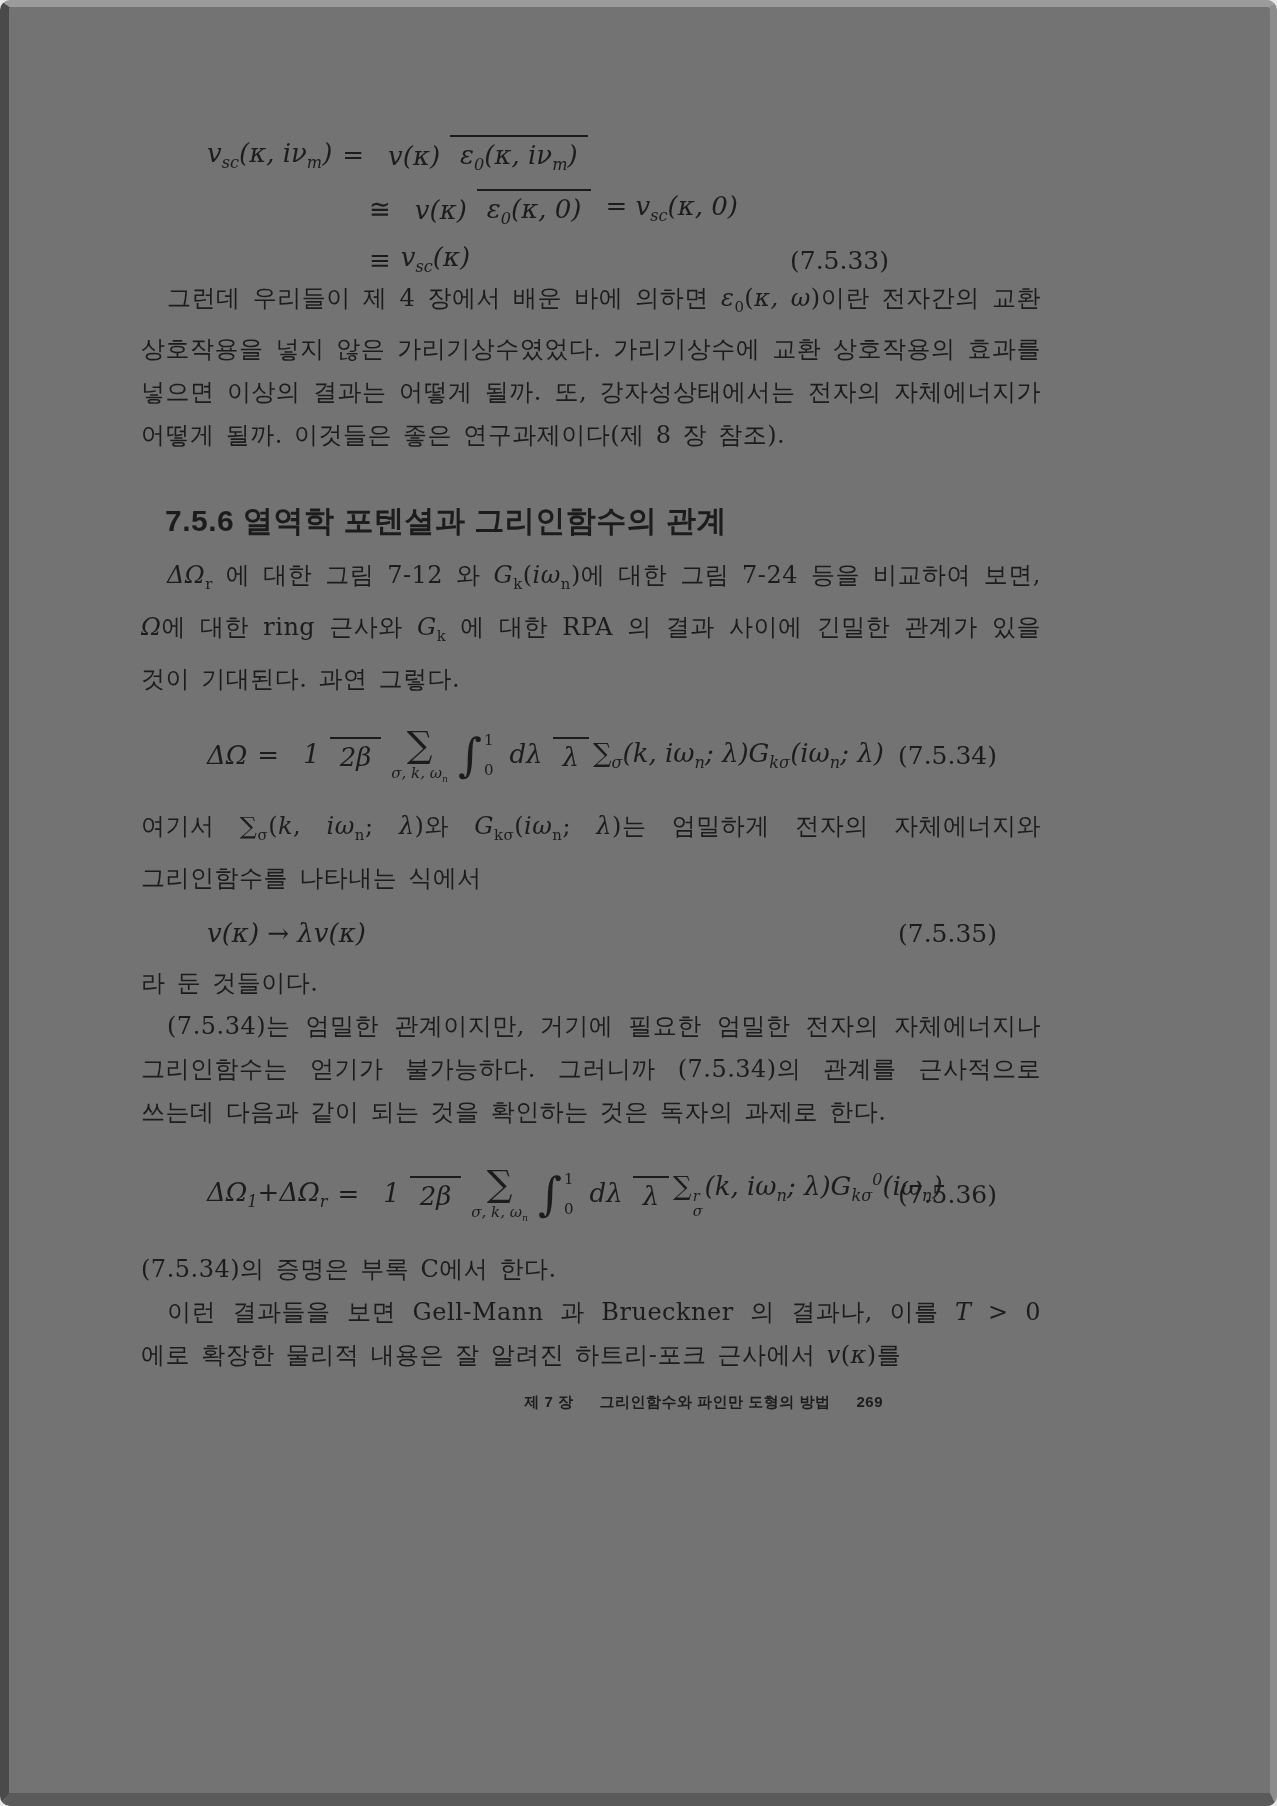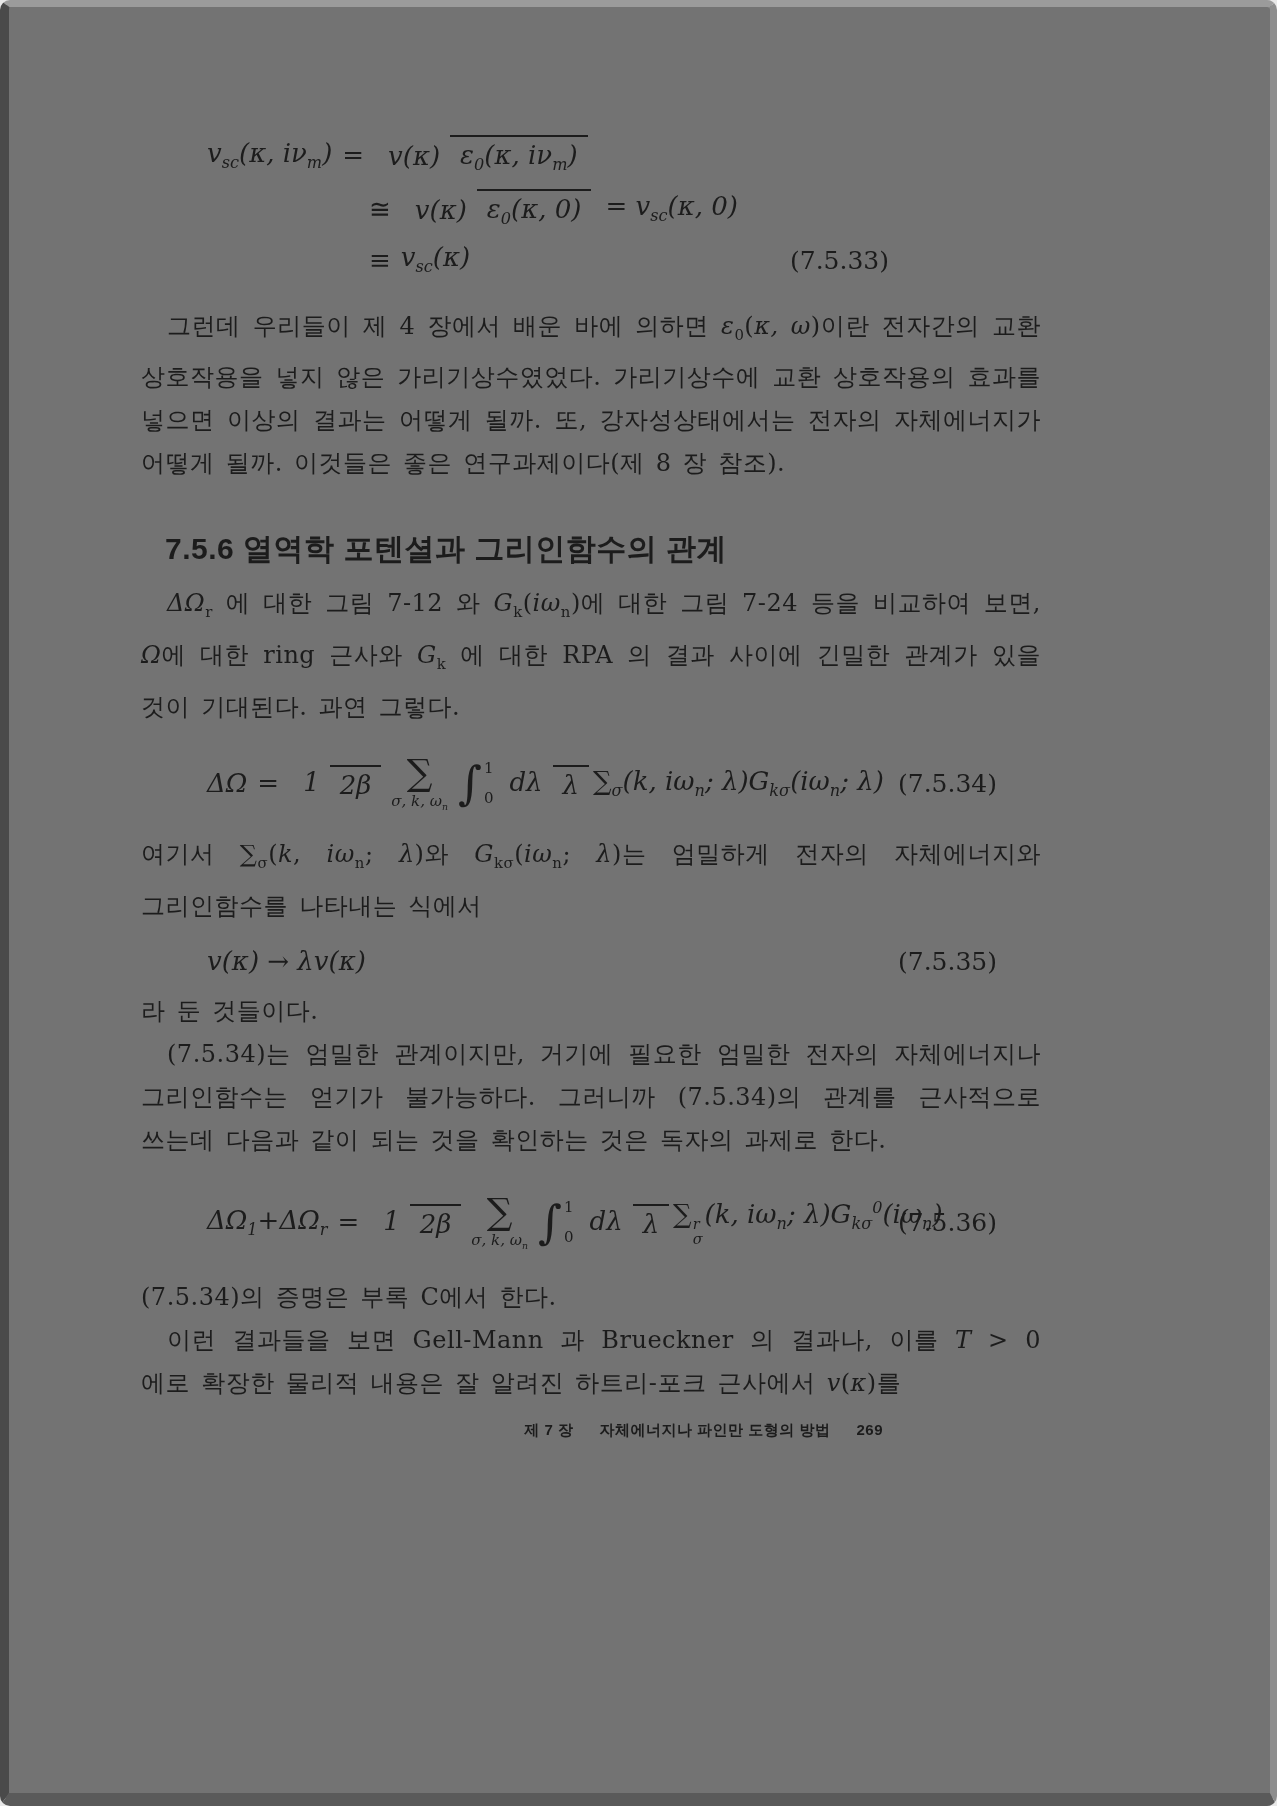--- a/index.html
+++ b/index.html
@@ -91,21 +91,21 @@
         <span class="math" style="margin-left:10px;">= v<sub>sc</sub>(κ, 0)</span>
       </div>
       <div class="eq-row">
         <span class="eq-spacer"></span>
         <span class="eq-rel">≡</span>
         <span class="math">v<sub>sc</sub>(κ)</span>
         <span class="eq-num">(7.5.33)</span>
       </div>
     </div>
 
-    <p class="body indent" style="margin-top:28px;">그런데 우리들이 제 4 장에서 배운 바에 의하면 <i>ε</i><sub>0</sub>(<i>κ, ω</i>)이란 전자간의 교환 상호작용을 넣지 않은 가리기상수였었다. 가리기상수에 교환 상호작용의 효과를 넣으면 이상의 결과는 어떻게 될까. 또, 강자성상태에서는 전자의 자체에너지가 어떻게 될까. 이것들은 좋은 연구과제이다(제 8 장 참조).</p>
+    <p class="body indent" style="">그런데 우리들이 제 4 장에서 배운 바에 의하면 <i>ε</i><sub>0</sub>(<i>κ, ω</i>)이란 전자간의 교환 상호작용을 넣지 않은 가리기상수였었다. 가리기상수에 교환 상호작용의 효과를 넣으면 이상의 결과는 어떻게 될까. 또, 강자성상태에서는 전자의 자체에너지가 어떻게 될까. 이것들은 좋은 연구과제이다(제 8 장 참조).</p>
 
     <h3 class="heading">7.5.6 열역학 포텐셜과 그리인함수의 관계</h3>
 
     <p class="body indent" style="margin-top:14px;"><i>ΔΩ</i><sub>r</sub> 에 대한 그림 7-12 와 <i>G</i><sub>k</sub>(<i>iω</i><sub>n</sub>)에 대한 그림 7-24 등을 비교하여 보면, <i>Ω</i>에 대한 ring 근사와 <i>G</i><sub>k</sub> 에 대한 RPA 의 결과 사이에 긴밀한 관계가 있을 것이 기대된다. 과연 그렇다.</p>
 
     <div class="eq eq-display eq34">
       <span class="math">ΔΩ</span>
       <span class="eq-rel">=</span>
       <span class="frac math">
         <span class="num">1</span>
@@ -169,18 +169,18 @@
           </span><span class="math">(k, iω<sub>n</sub>; λ)G<sub>kσ</sub><sup>0</sup>(iω<sub>n</sub>)</span>
       </span>
       <span class="eq-num">(7.5.36)</span>
     </div>
 
     <p class="body">(7.5.34)의 증명은 부록 C에서 한다.</p>
     <p class="body indent">이런 결과들을 보면 Gell-Mann 과 Brueckner 의 결과나, 이를 <i>T</i> &gt; 0 에로 확장한 물리적 내용은 잘 알려진 하트리-포크 근사에서 <i>v</i>(<i>κ</i>)를</p>
 
     <div class="footer">
       <span>제 7 장</span>
-      <span>자체에너지나 파인만 도형의 방법</span>
+      <span>그리인함수와 파인만 도형의 방법</span>
       <span>269</span>
     </div>
 
   </div>
 </div>
 
 </body></html>

